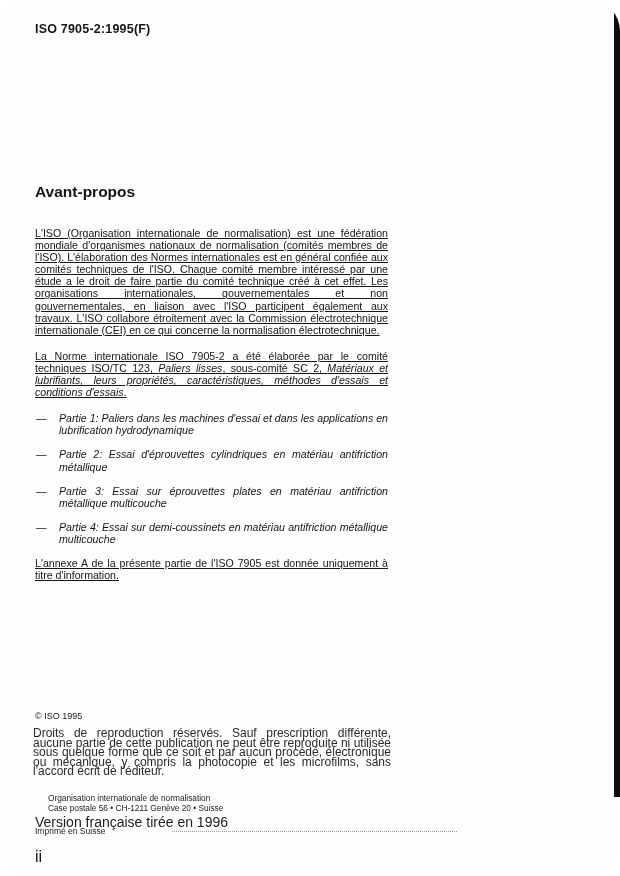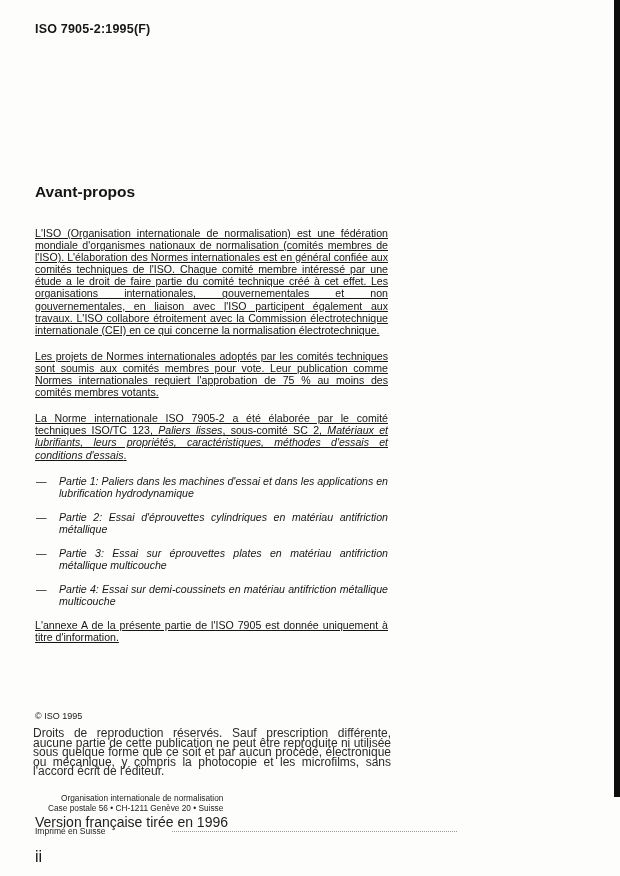--- a/index.html
+++ b/index.html
@@ -6,20 +6,21 @@
   html, body { margin: 0; padding: 0; background: #ffffff; }
 
   .page {
     position: relative;
     width: 620px;
     height: 876px;
     background: #fdfdfc;
     font-family: "Liberation Sans", "DejaVu Sans", sans-serif;
     color: #161616;
     overflow: hidden;
+    border-radius: 31px;
   }
 
   
   .scan-bar {
     position: absolute;
     top: 0;
     right: 0;
     width: 6px;
     height: 797px;
     background: #0d0d0d;
@@ -99,21 +100,20 @@
     text-align: justify;
     color: #2a2a2a;
   }
   .footer-org {
     position: absolute;
     top: 793px;
     left: 48px;
     font-size: 8.3px;
     line-height: 10px;
     color: #222222;
-    text-align: right;
   }
   .footer-version {
     position: absolute;
     top: 814px;
     left: 35px;
     font-size: 14px;
     color: #222222;
   }
   .footer-printed {
     position: absolute;
@@ -138,21 +138,20 @@
   <div class="scan-dots"></div>
 
   <div class="doc-ref">ISO 7905-2:1995(F)</div>
 
   <div class="content">
 
     <h1 class="fw-title">Avant-propos</h1>
 
     <p class="para">L'ISO (Organisation internationale de normalisation) est une fédération mondiale d'organismes nationaux de normalisation (comités membres de l'ISO). L'élaboration des Normes internationales est en général confiée aux comités techniques de l'ISO. Chaque comité membre intéressé par une étude a le droit de faire partie du comité technique créé à cet effet. Les organisations internationales, gouvernementales et non gouvernementales, en liaison avec l'ISO participent également aux travaux. L'ISO collabore étroitement avec la Commission électrotechnique internationale (CEI) en ce qui concerne la normalisation électrotechnique.</p>
 
-    <p class="para">Les projets de Normes internationales adoptés par les comités techniques sont soumis aux comités membres pour vote. Leur publication comme Normes internationales requiert l'approbation de 75 % au moins des comités membres votants.</p>
 
     <p class="para"><span>La Norme internationale ISO 7905-2 a été élaborée par le comité techniques ISO/TC 123, </span><span class="it">Paliers lisses</span><span>, sous-comité SC 2, </span><span class="it">Matériaux et lubrifiants, leurs propriétés, caractéristiques, méthodes d'essais et conditions d'essais</span><span>.</span></p>
 
 
     <div class="parts-list">
       <div class="part-item"><span class="dash">—</span><span>Partie 1: Paliers dans les machines d'essai et dans les applications en lubrification hydrodynamique</span></div>
       <div class="part-item"><span class="dash">—</span><span>Partie 2: Essai d'éprouvettes cylindriques en matériau antifriction métallique</span></div>
       <div class="part-item"><span class="dash">—</span><span>Partie 3: Essai sur éprouvettes plates en matériau antifriction métallique multicouche</span></div>
       <div class="part-item"><span class="dash">—</span><span>Partie 4: Essai sur demi-coussinets en matériau antifriction métallique multicouche</span></div>
     </div>

